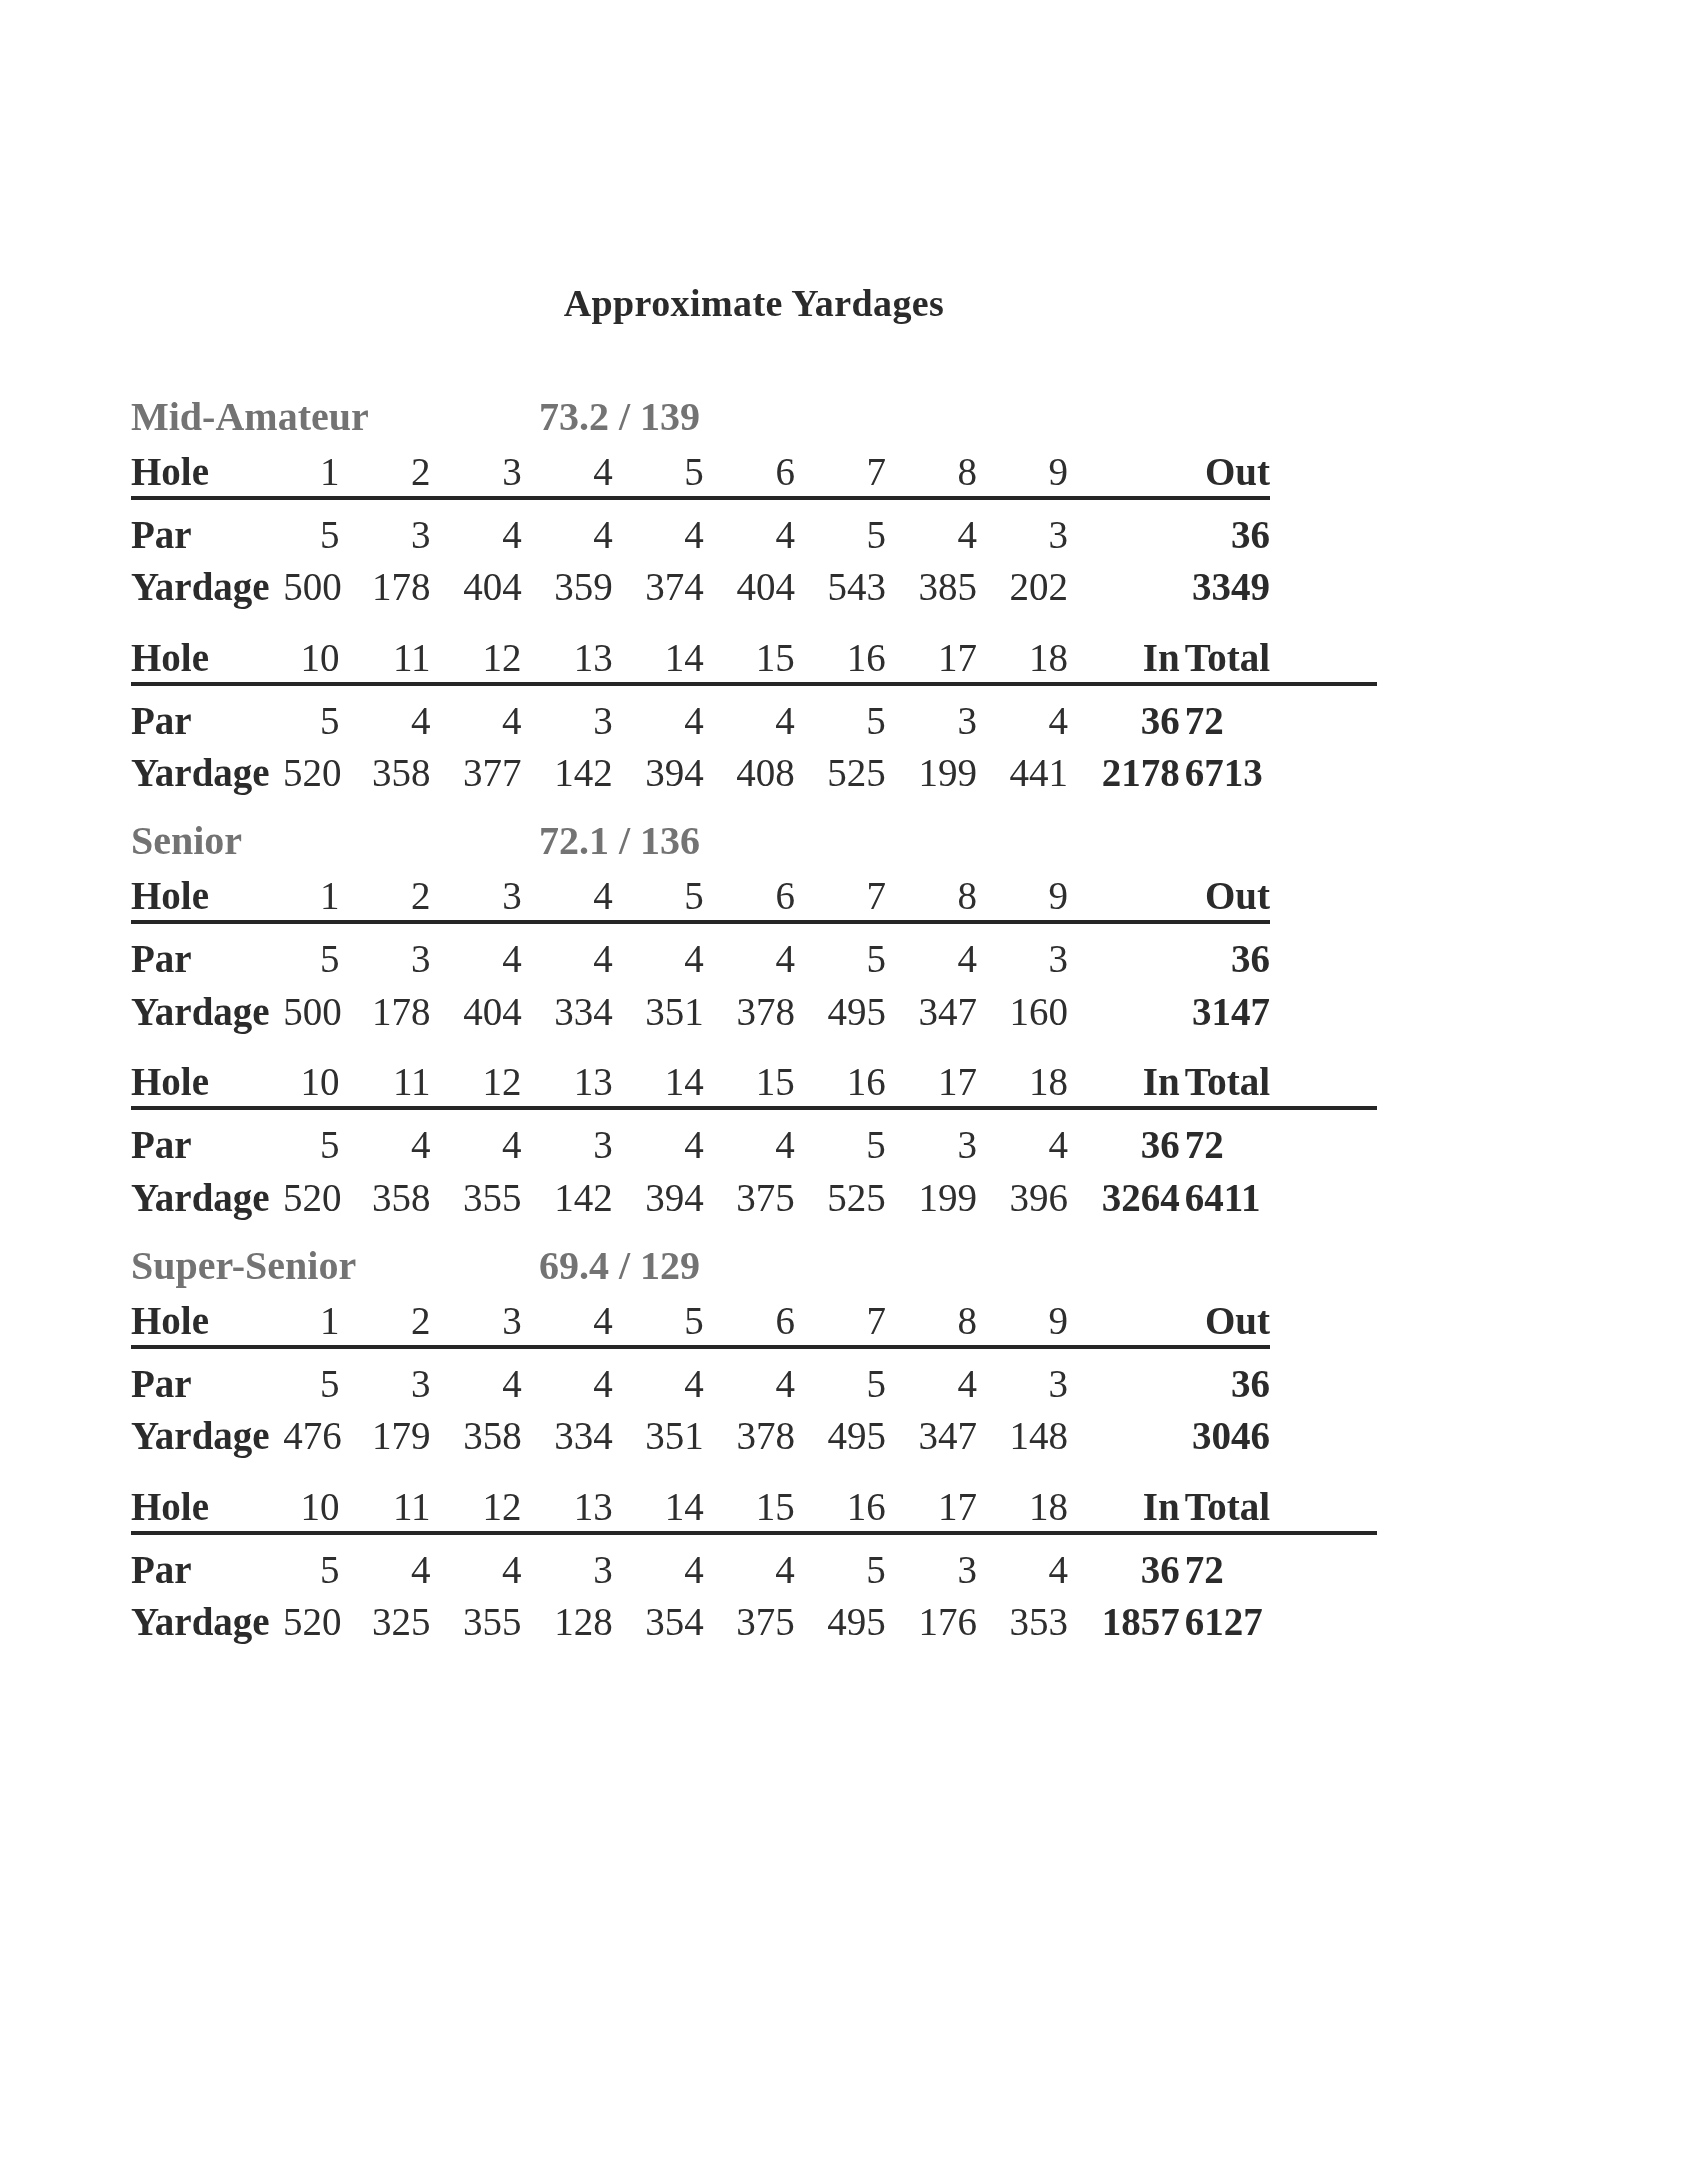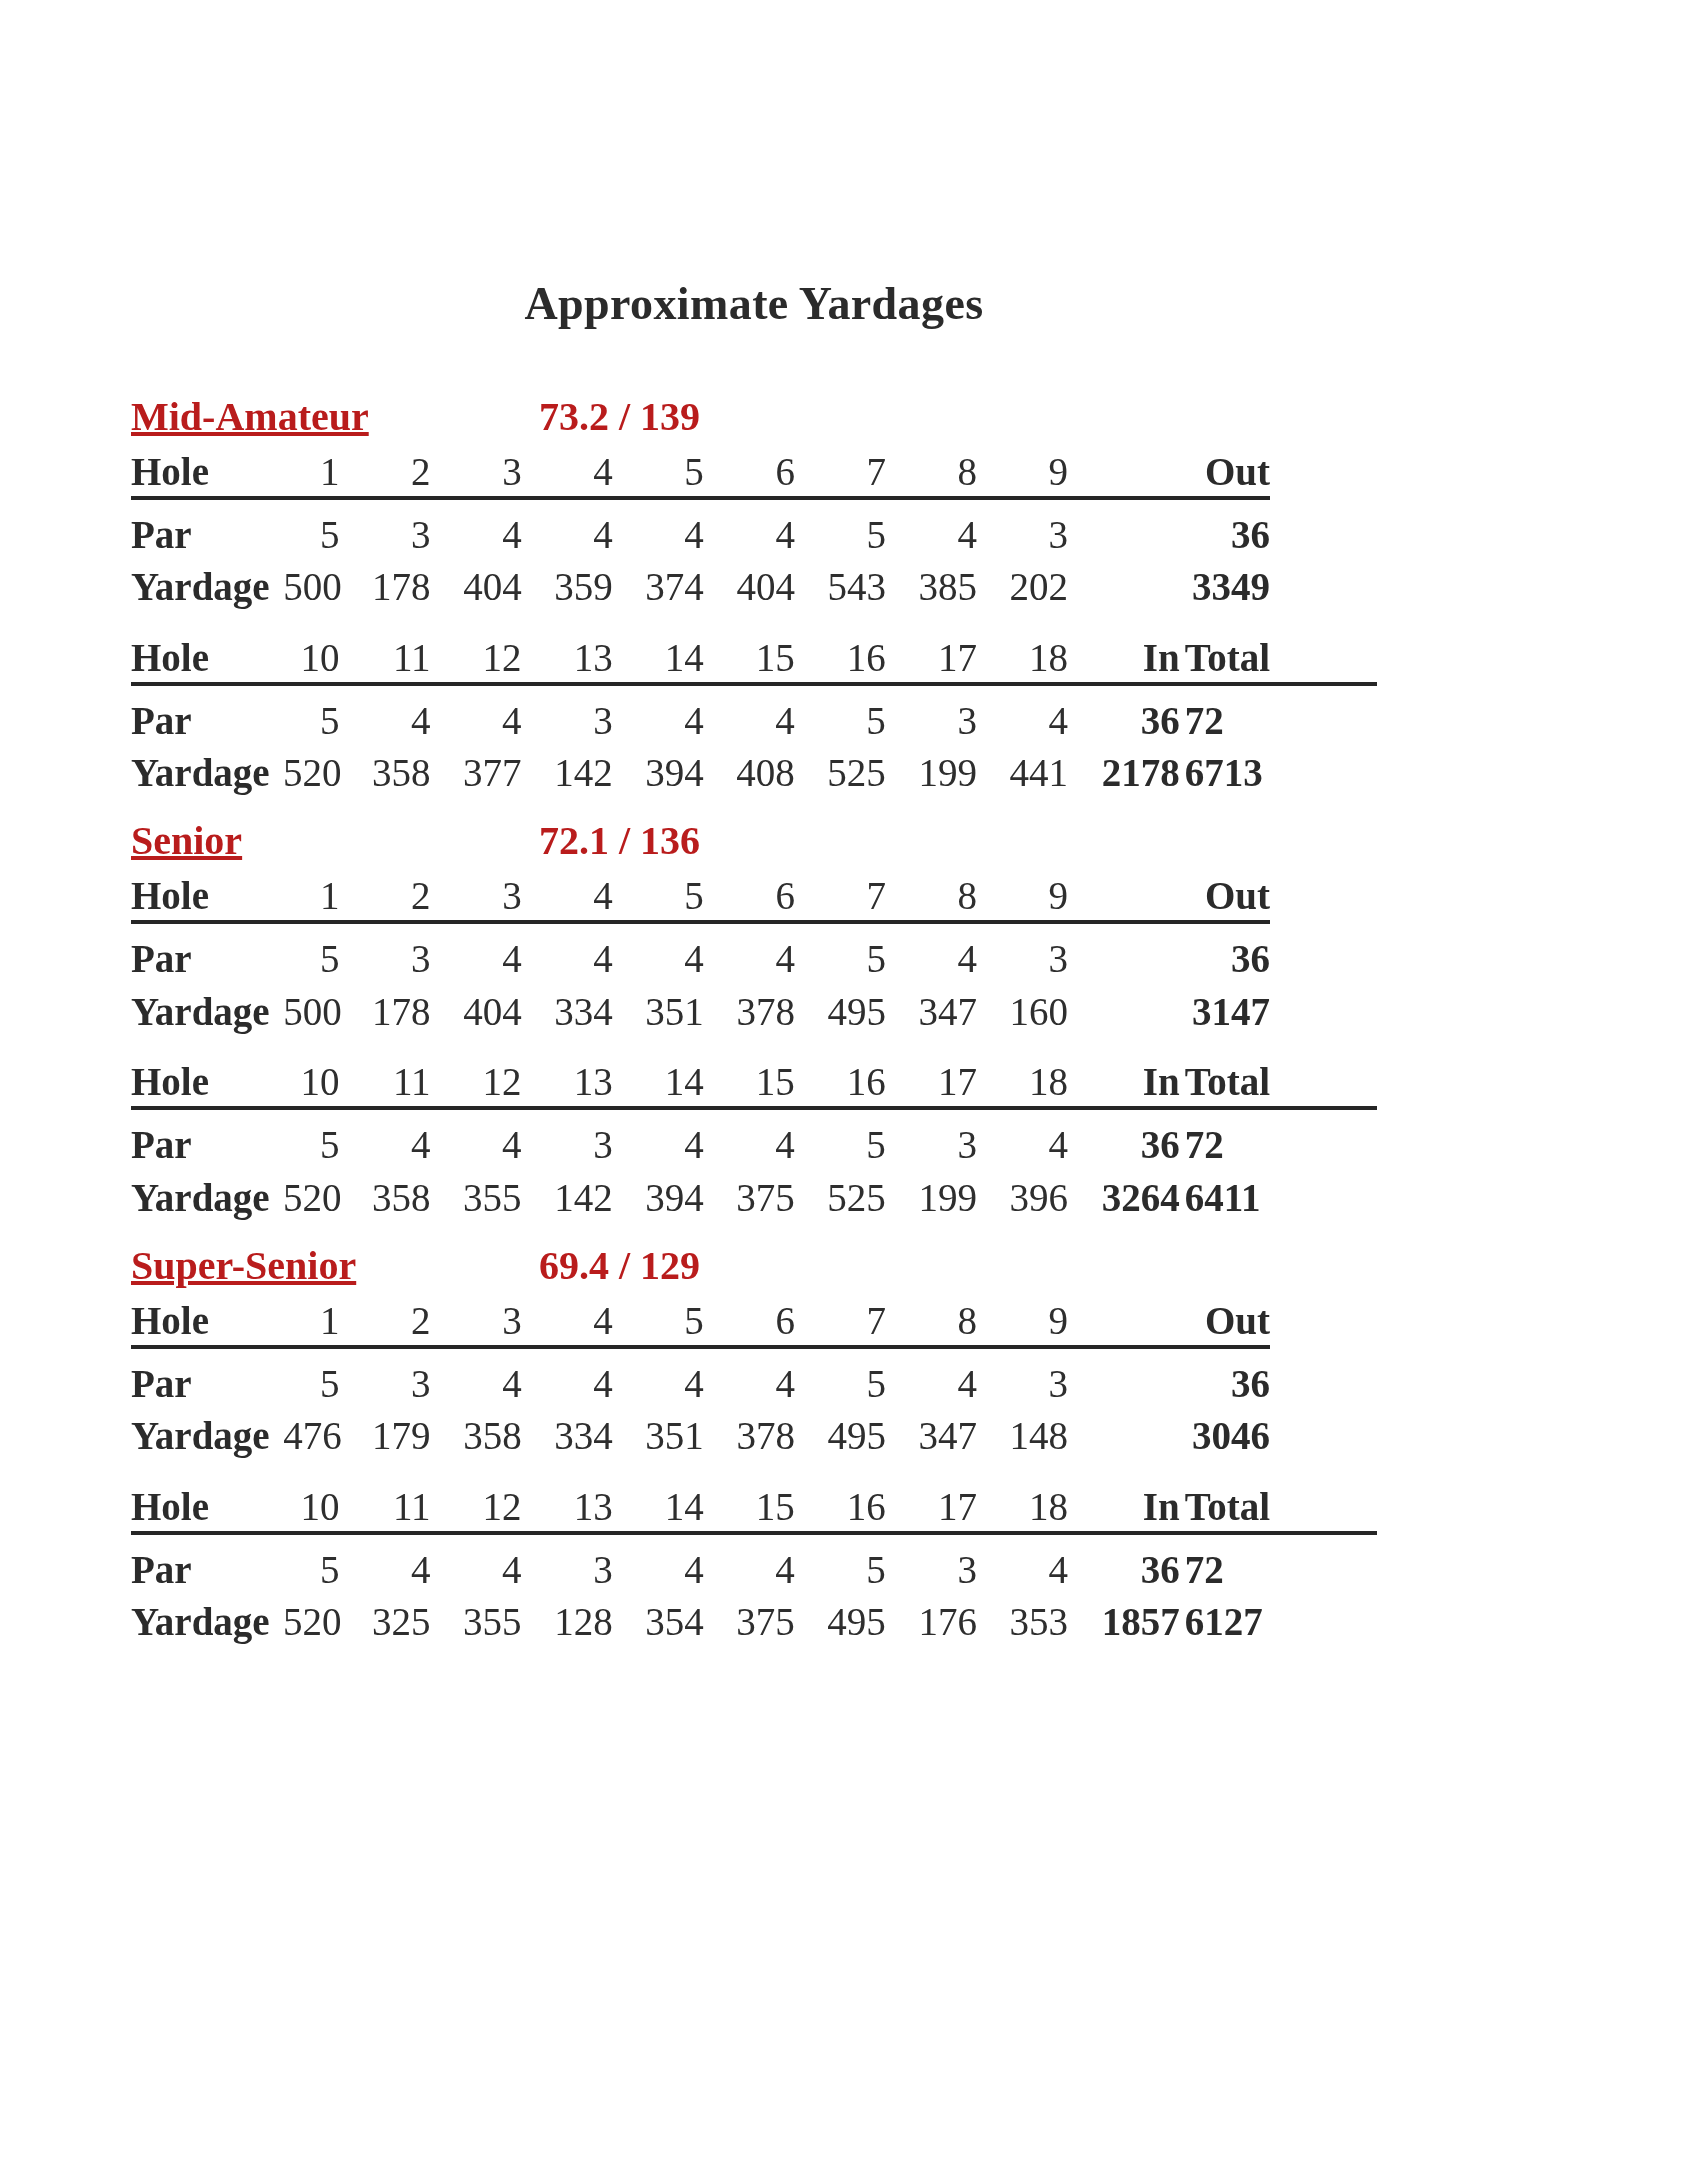--- a/index.html
+++ b/index.html
@@ -6,28 +6,28 @@
   html, body { width:1687px; height:2183px; background:#ffffff; }
   body {
     font-family:"Liberation Serif","DejaVu Serif",serif;
     color:#2e2e2e;
     position:relative;
   }
   .page {
     position:absolute; left:131px; top:278px; width:1246px;
   }
   .doc-title {
-    text-align:center; font-size:46px; font-weight:bold;
+    text-align:center; font-size:38px; font-weight:bold;
     line-height:51px; margin-bottom:64px; letter-spacing:0.4px;
     color:#2b2b2b;
   }
   .section { margin-bottom:18.6px; }
   .section-header {
     position:relative; font-size:40px; font-weight:bold;
-    line-height:47px; margin-bottom:6.7px; color:#b91c1c;text-decoration:underline;
+    line-height:47px; margin-bottom:6.7px; color:#737373;
   }
   .rating { position:absolute; left:408px; top:0; }
   table { border-collapse:collapse; table-layout:fixed; font-size:39px; color:#2e2e2e; }
   table.front { width:1139px; }
   table.back  { width:1246px; margin-top:20px; }
   col.c-label { width:152px; }
   col.c-h1    { width:63px;  }
   col.c-h     { width:91px; }
   col.c-sumf  { width:195px; }
   col.c-sum   { width:105px; }

